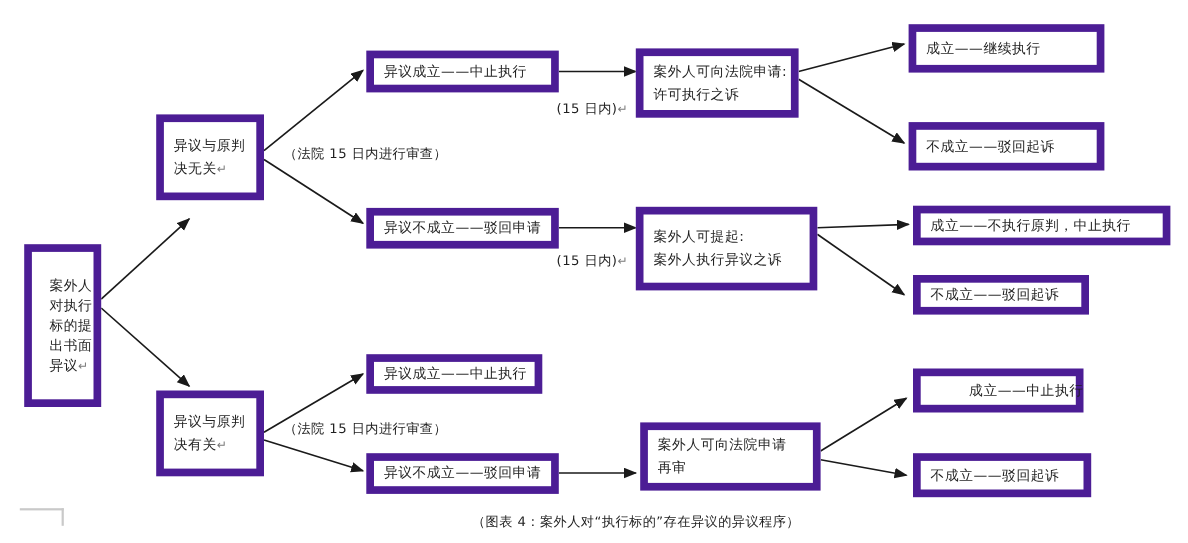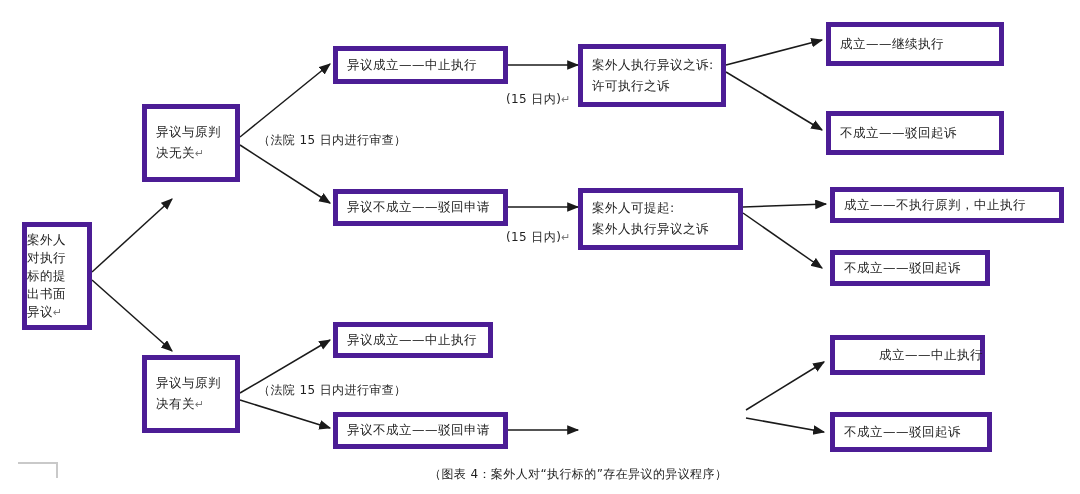--- a/index.html
+++ b/index.html
@@ -6,21 +6,21 @@
   body{
     width:1080px;height:494px;position:relative;overflow:hidden;
     font-family:"DejaVu Sans","Liberation Sans",sans-serif;
     color:#1a1a1a;
   }
   #canvas{position:absolute;left:0;top:0;width:1080px;height:494px;}
   svg.wires{position:absolute;left:0;top:0;width:1080px;height:494px;pointer-events:none;}
 
   .node{
     position:absolute;box-sizing:border-box;
-    border:5px solid #4c1d95;background:#ffffff;
+    border:7px solid #4c1d95;background:#ffffff;
     display:flex;flex-direction:column;justify-content:center;
     padding:3px 9px;
     font-size:12.5px;line-height:1.65;
     letter-spacing:.5px;
     color:#1f1f1f;
   }
   .node .ln{display:block;white-space:nowrap;}
   .node.center{justify-content:center;}
   .node.vcenter-one{justify-content:center;}
 
@@ -70,21 +70,21 @@
       <path d="M240,393 L330,340"></path>
       <path d="M240,400 L330,428"></path>
 
       <path d="M508,430 L578,430"></path>
 
       <path d="M746,410 L824,362"></path>
       <path d="M746,418 L824,432"></path>
     </g>
   </svg>
 
-  <div class="node center" style="left:22px;top:222px;width:70px;height:108px;padding:4px 0;line-height:1.45;">
+  <div class="node center" style="left:22px;top:222px;width:70px;height:148px;padding:4px 16px;line-height:1.45;">
     <span class="ln">案外人</span>
     <span class="ln">对执行</span>
     <span class="ln">标的提</span>
     <span class="ln">出书面</span>
     <span class="ln"><span>异议</span><span class="pilcrow">↵</span></span>
   </div>
 
   <div class="node" style="left:142px;top:104px;width:98px;height:78px;">
     <span class="ln">异议与原判</span>
     <span class="ln"><span>决无关</span><span class="pilcrow">↵</span></span>
@@ -97,25 +97,25 @@
 
   <div class="node vcenter-one" style="left:333px;top:46px;width:175px;height:38px;">
     <span class="ln">异议成立——中止执行</span>
   </div>
 
   <div class="node vcenter-one" style="left:333px;top:189px;width:175px;height:37px;">
     <span class="ln">异议不成立——驳回申请</span>
   </div>
 
   <div class="node" style="left:578px;top:44px;width:148px;height:63px;">
-    <span class="ln">案外人执行异议之诉:</span>
+    <span class="ln">案外人可向法院申请:</span>
     <span class="ln">许可执行之诉</span>
   </div>
 
-  <div class="node" style="left:578px;top:188px;width:165px;height:62px;">
+  <div class="node" style="left:578px;top:188px;width:165px;height:76px;">
     <span class="ln">案外人可提起:</span>
     <span class="ln">案外人执行异议之诉</span>
   </div>
 
   <div class="node vcenter-one" style="left:826px;top:22px;width:178px;height:44px;">
     <span class="ln">成立——继续执行</span>
   </div>
 
   <div class="node vcenter-one" style="left:826px;top:111px;width:178px;height:44px;">
     <span class="ln">不成立——驳回起诉</span>
@@ -130,20 +130,24 @@
   </div>
 
   <div class="node vcenter-one" style="left:333px;top:322px;width:160px;height:36px;">
     <span class="ln">异议成立——中止执行</span>
   </div>
 
   <div class="node vcenter-one" style="left:333px;top:412px;width:175px;height:37px;">
     <span class="ln">异议不成立——驳回申请</span>
   </div>
 
+  <div class="node" style="left:582px;top:384px;width:164px;height:62px;">
+    <span class="ln">案外人可向法院申请</span>
+    <span class="ln">再审</span>
+  </div>
 
   <div class="node vcenter-one" style="left:830px;top:335px;width:155px;height:40px;padding-left:44px;">
     <span class="ln">成立——中止执行</span>
   </div>
 
   <div class="node vcenter-one" style="left:830px;top:412px;width:162px;height:40px;">
     <span class="ln">不成立——驳回起诉</span>
   </div>
 
   <div class="label" style="left:258px;top:132px;">（法院 15 日内进行审查）</div>

